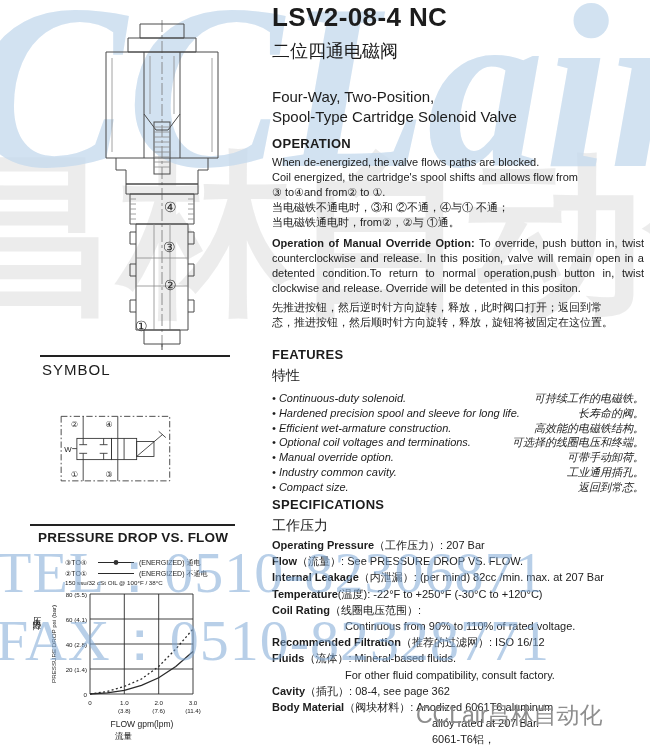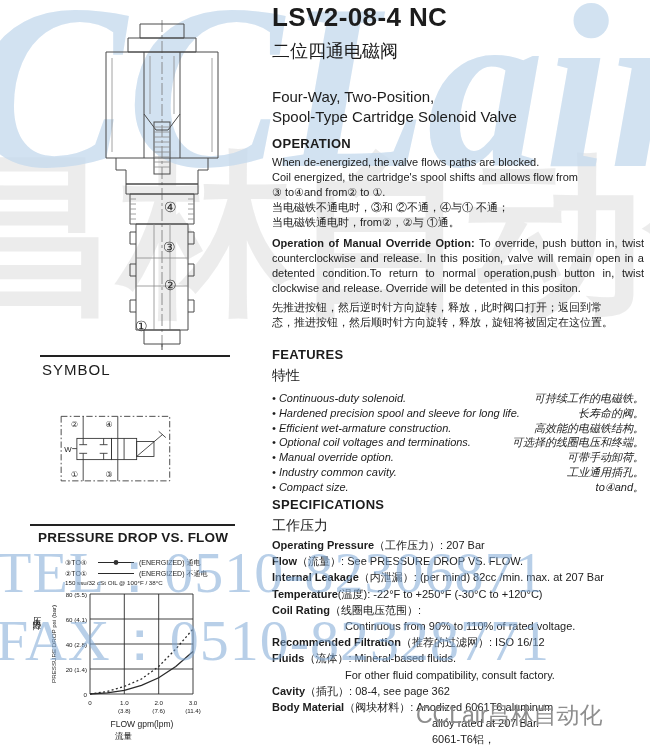--- a/index.html
+++ b/index.html
@@ -200,21 +200,21 @@
         <div class="feat">
             <span class="en">Manual override option.</span>
             <span>可带手动卸荷。</span>
           </div>
         <div class="feat">
             <span class="en">Industry common cavity.</span>
             <span>工业通用插孔。</span>
           </div>
         <div class="feat">
             <span class="en">Compact size.</span>
-            <span>to④and。</span>
+            <span>返回到常态。</span>
           </div>
       </div>
     </div>
 
     <div class="blk" style="top:497px;">
       <div class="sect">SPECIFICATIONS</div>
       <div class="sect-cn">工作压力</div>
       <div class="spec-list">
         <div class="spec-row"><b>Operating Pressure</b><span>（工作压力）: 207 Bar</span></div>
         <div class="spec-row"><b>Flow</b><span>（流量）: See PRESSURE DROP VS. FLOW.</span></div>

